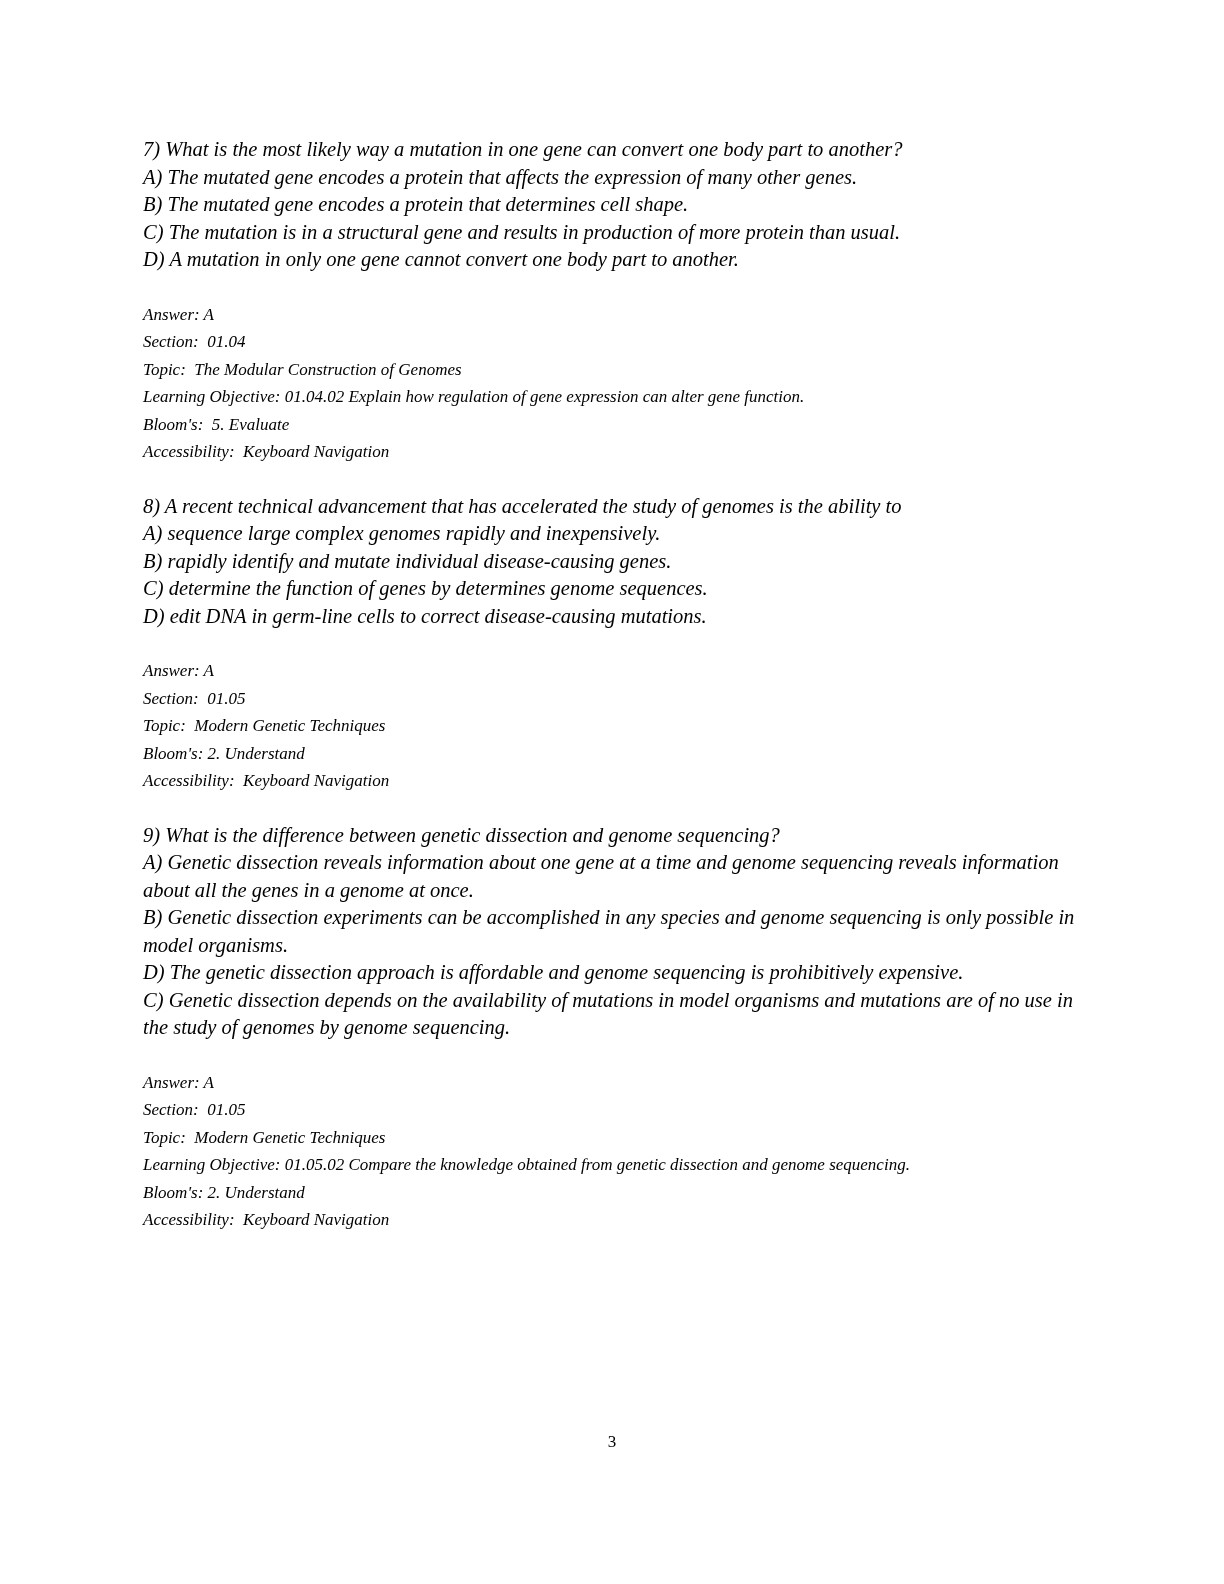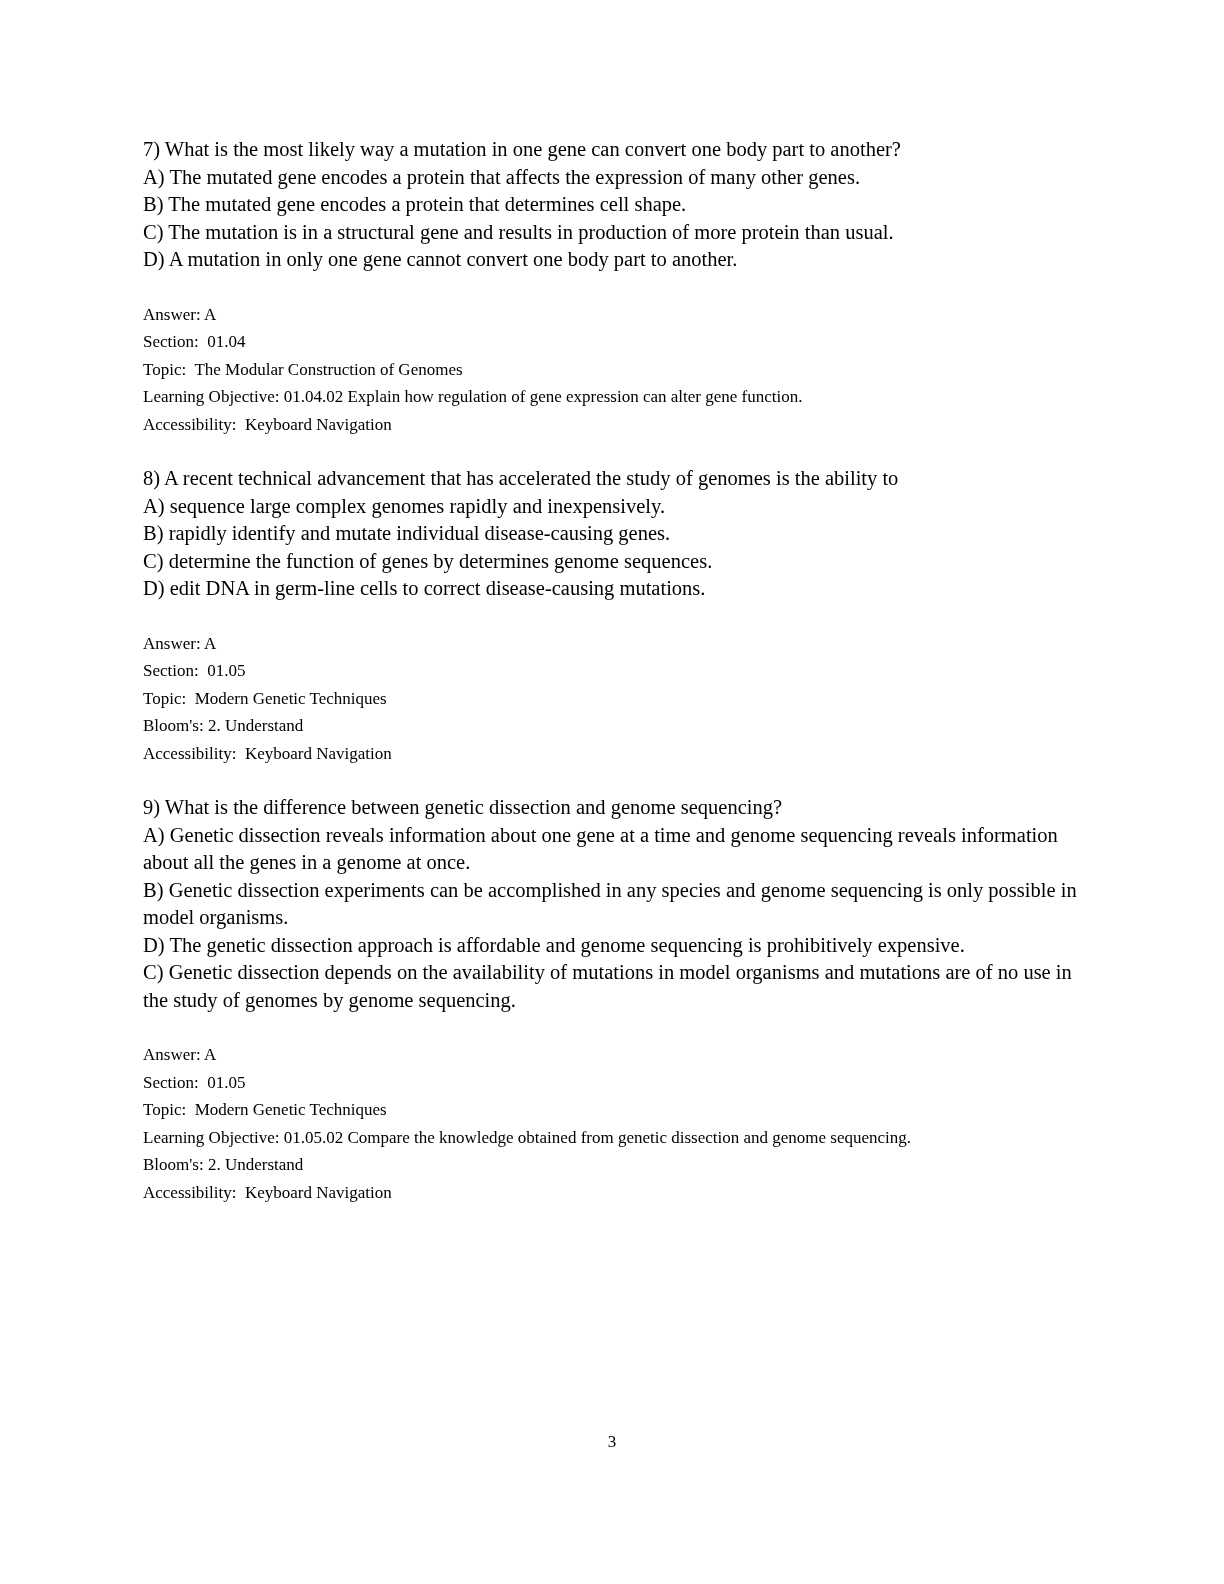--- a/index.html
+++ b/index.html
@@ -23,20 +23,21 @@
     top: 136px;
     width: 935px;
   }
   .qblock {
     margin-bottom: 0;
   }
   .line {
     font-size: 20.5px;
     line-height: 27.5px;
     white-space: pre-wrap;
+    font-style: italic;
   }
   .spacer {
     height: 27px;
   }
   .meta .line {
     font-size: 17px;
     line-height: 27.5px;
   }
   .pagenum {
     position: absolute;
@@ -59,20 +60,21 @@
       <div class="line">A) The mutated gene encodes a protein that affects the expression of many other genes.</div>
       <div class="line">B) The mutated gene encodes a protein that determines cell shape.</div>
       <div class="line">C) The mutation is in a structural gene and results in production of more protein than usual.</div>
       <div class="line">D) A mutation in only one gene cannot convert one body part to another.</div>
       <div class="spacer"></div>
       <div class="meta">
         <div class="line">Answer: A</div>
         <div class="line">Section:  01.04</div>
         <div class="line">Topic:  The Modular Construction of Genomes</div>
         <div class="line">Learning Objective: 01.04.02 Explain how regulation of gene expression can alter gene function.</div>
+        <div class="line">Bloom's:  5. Evaluate</div>
         <div class="line">Accessibility:  Keyboard Navigation</div>
       </div>
     </div>
 
     <div class="spacer"></div>
 
     <div class="qblock">
       <div class="line">8) A recent technical advancement that has accelerated the study of genomes is the ability to</div>
       <div class="line">A) sequence large complex genomes rapidly and inexpensively.</div>
       <div class="line">B) rapidly identify and mutate individual disease-causing genes.</div>

